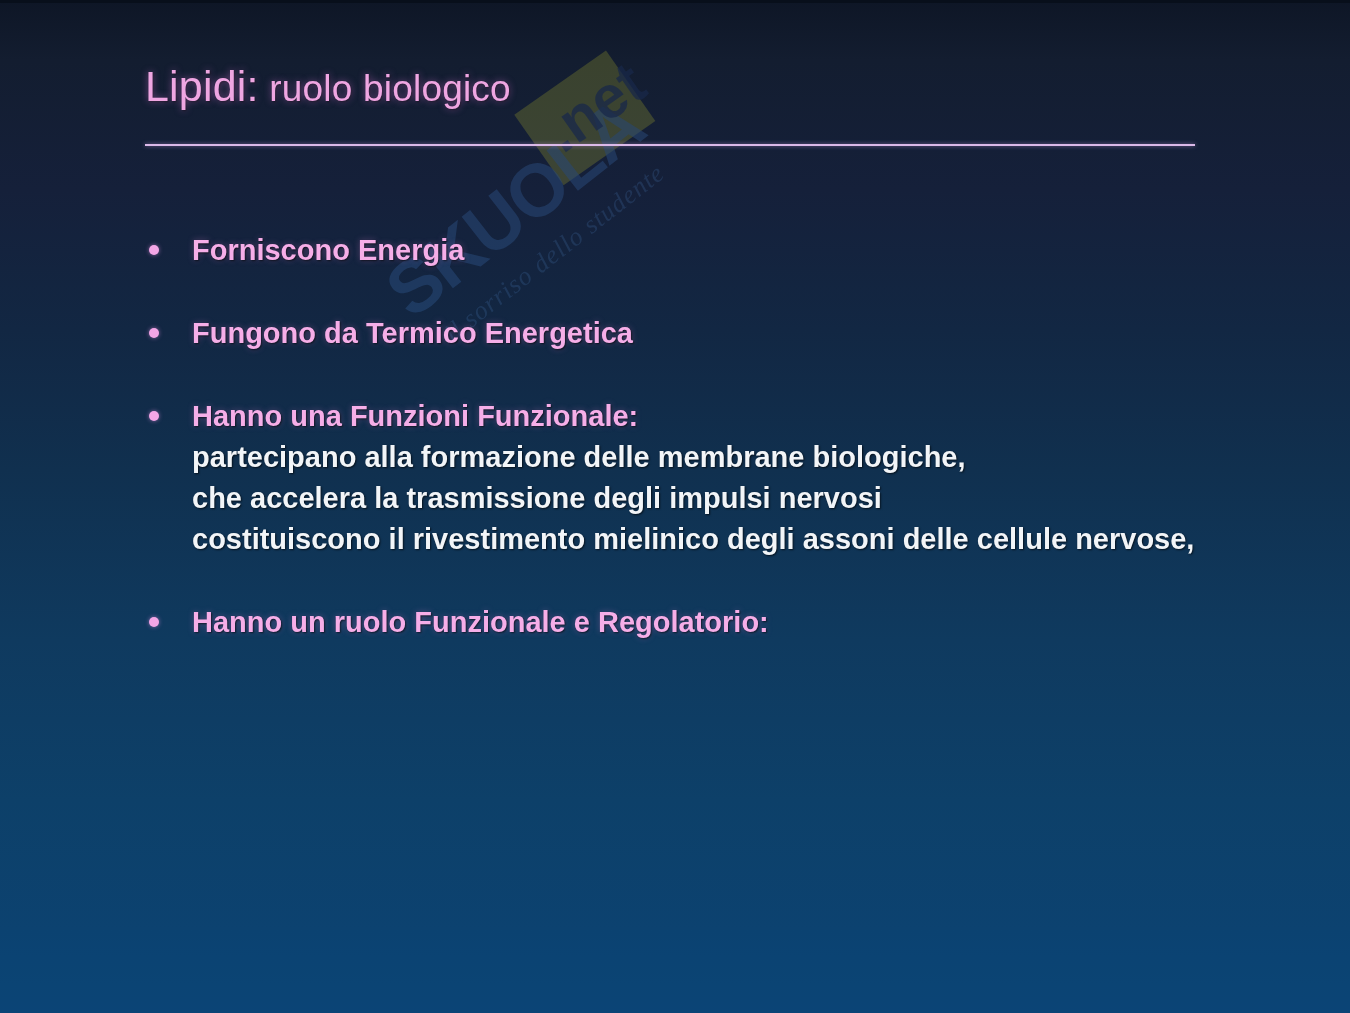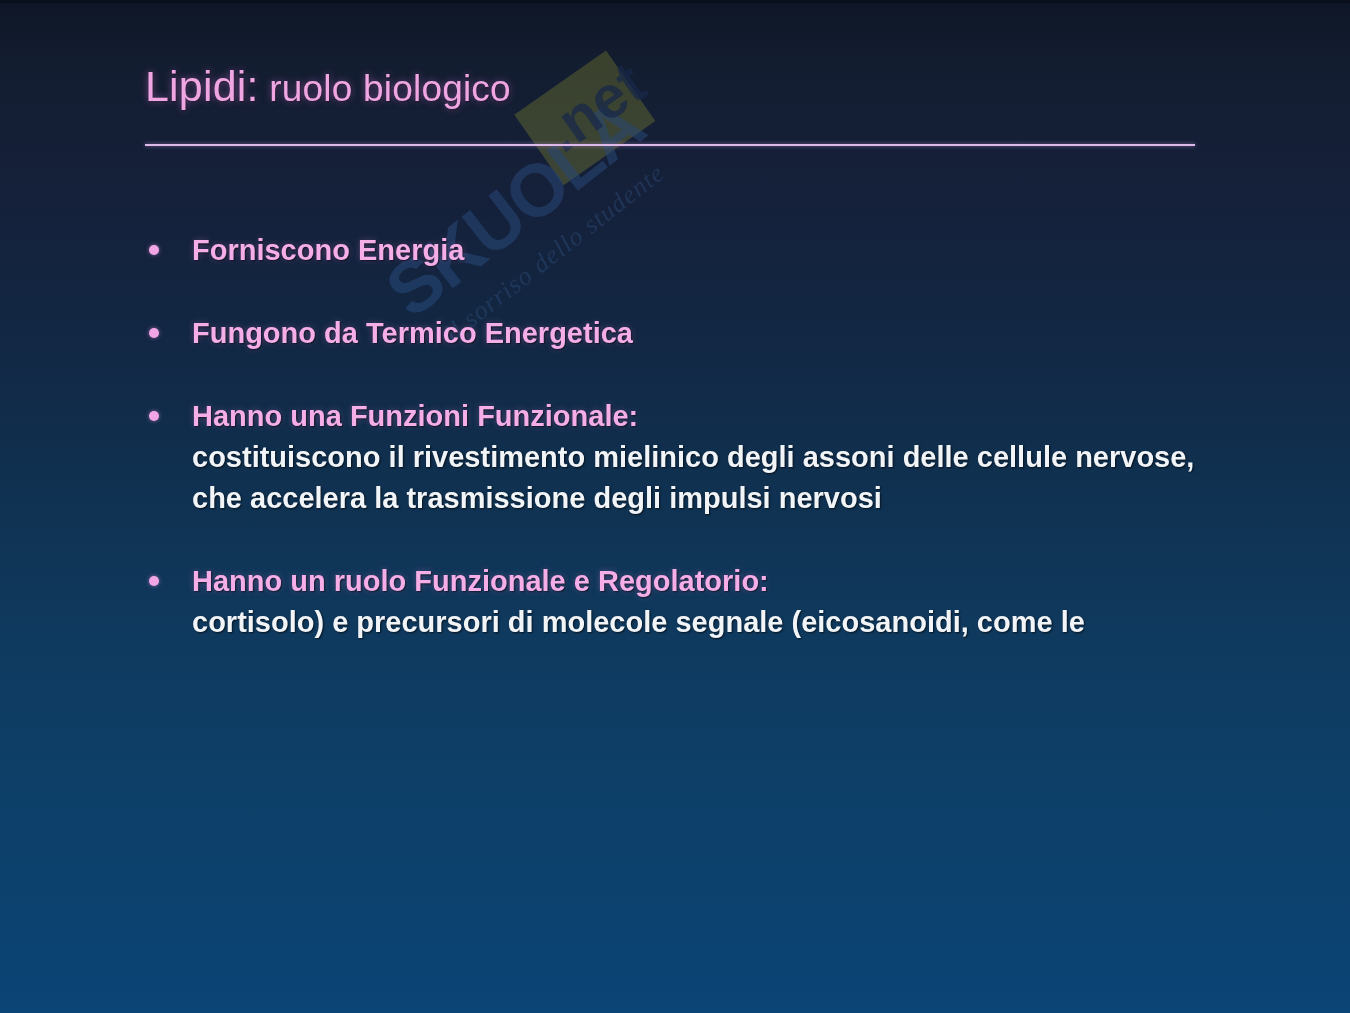--- a/index.html
+++ b/index.html
@@ -207,28 +207,28 @@
 
     <div class="bullet-block">
       <span class="dot"></span>
       <div class="head">Fungono da Termico Energetica</div>
     </div>
 
     <div class="bullet-block">
       <span class="dot"></span>
       <div class="head">Hanno una Funzioni Funzionale:</div>
       <div class="sub">
+        <div>partecipano alla formazione delle membrane biologiche,</div>
+        <div>che accelera la trasmissione degli impulsi nervosi</div>
         <div>costituiscono il rivestimento mielinico degli assoni delle cellule nervose,</div>
-        <div>che accelera la trasmissione degli impulsi nervosi</div>
       </div>
     </div>
 
 
     <div class="bullet-block">
       <span class="dot"></span>
       <div class="head">Hanno un ruolo Funzionale e Regolatorio:</div>
       <div class="sub">
-        <div>cortisolo) e precursori di molecole segnale (eicosanoidi, come le</div>
       </div>
     </div>
 
   </div>
 </div>
 
 </body></html>

